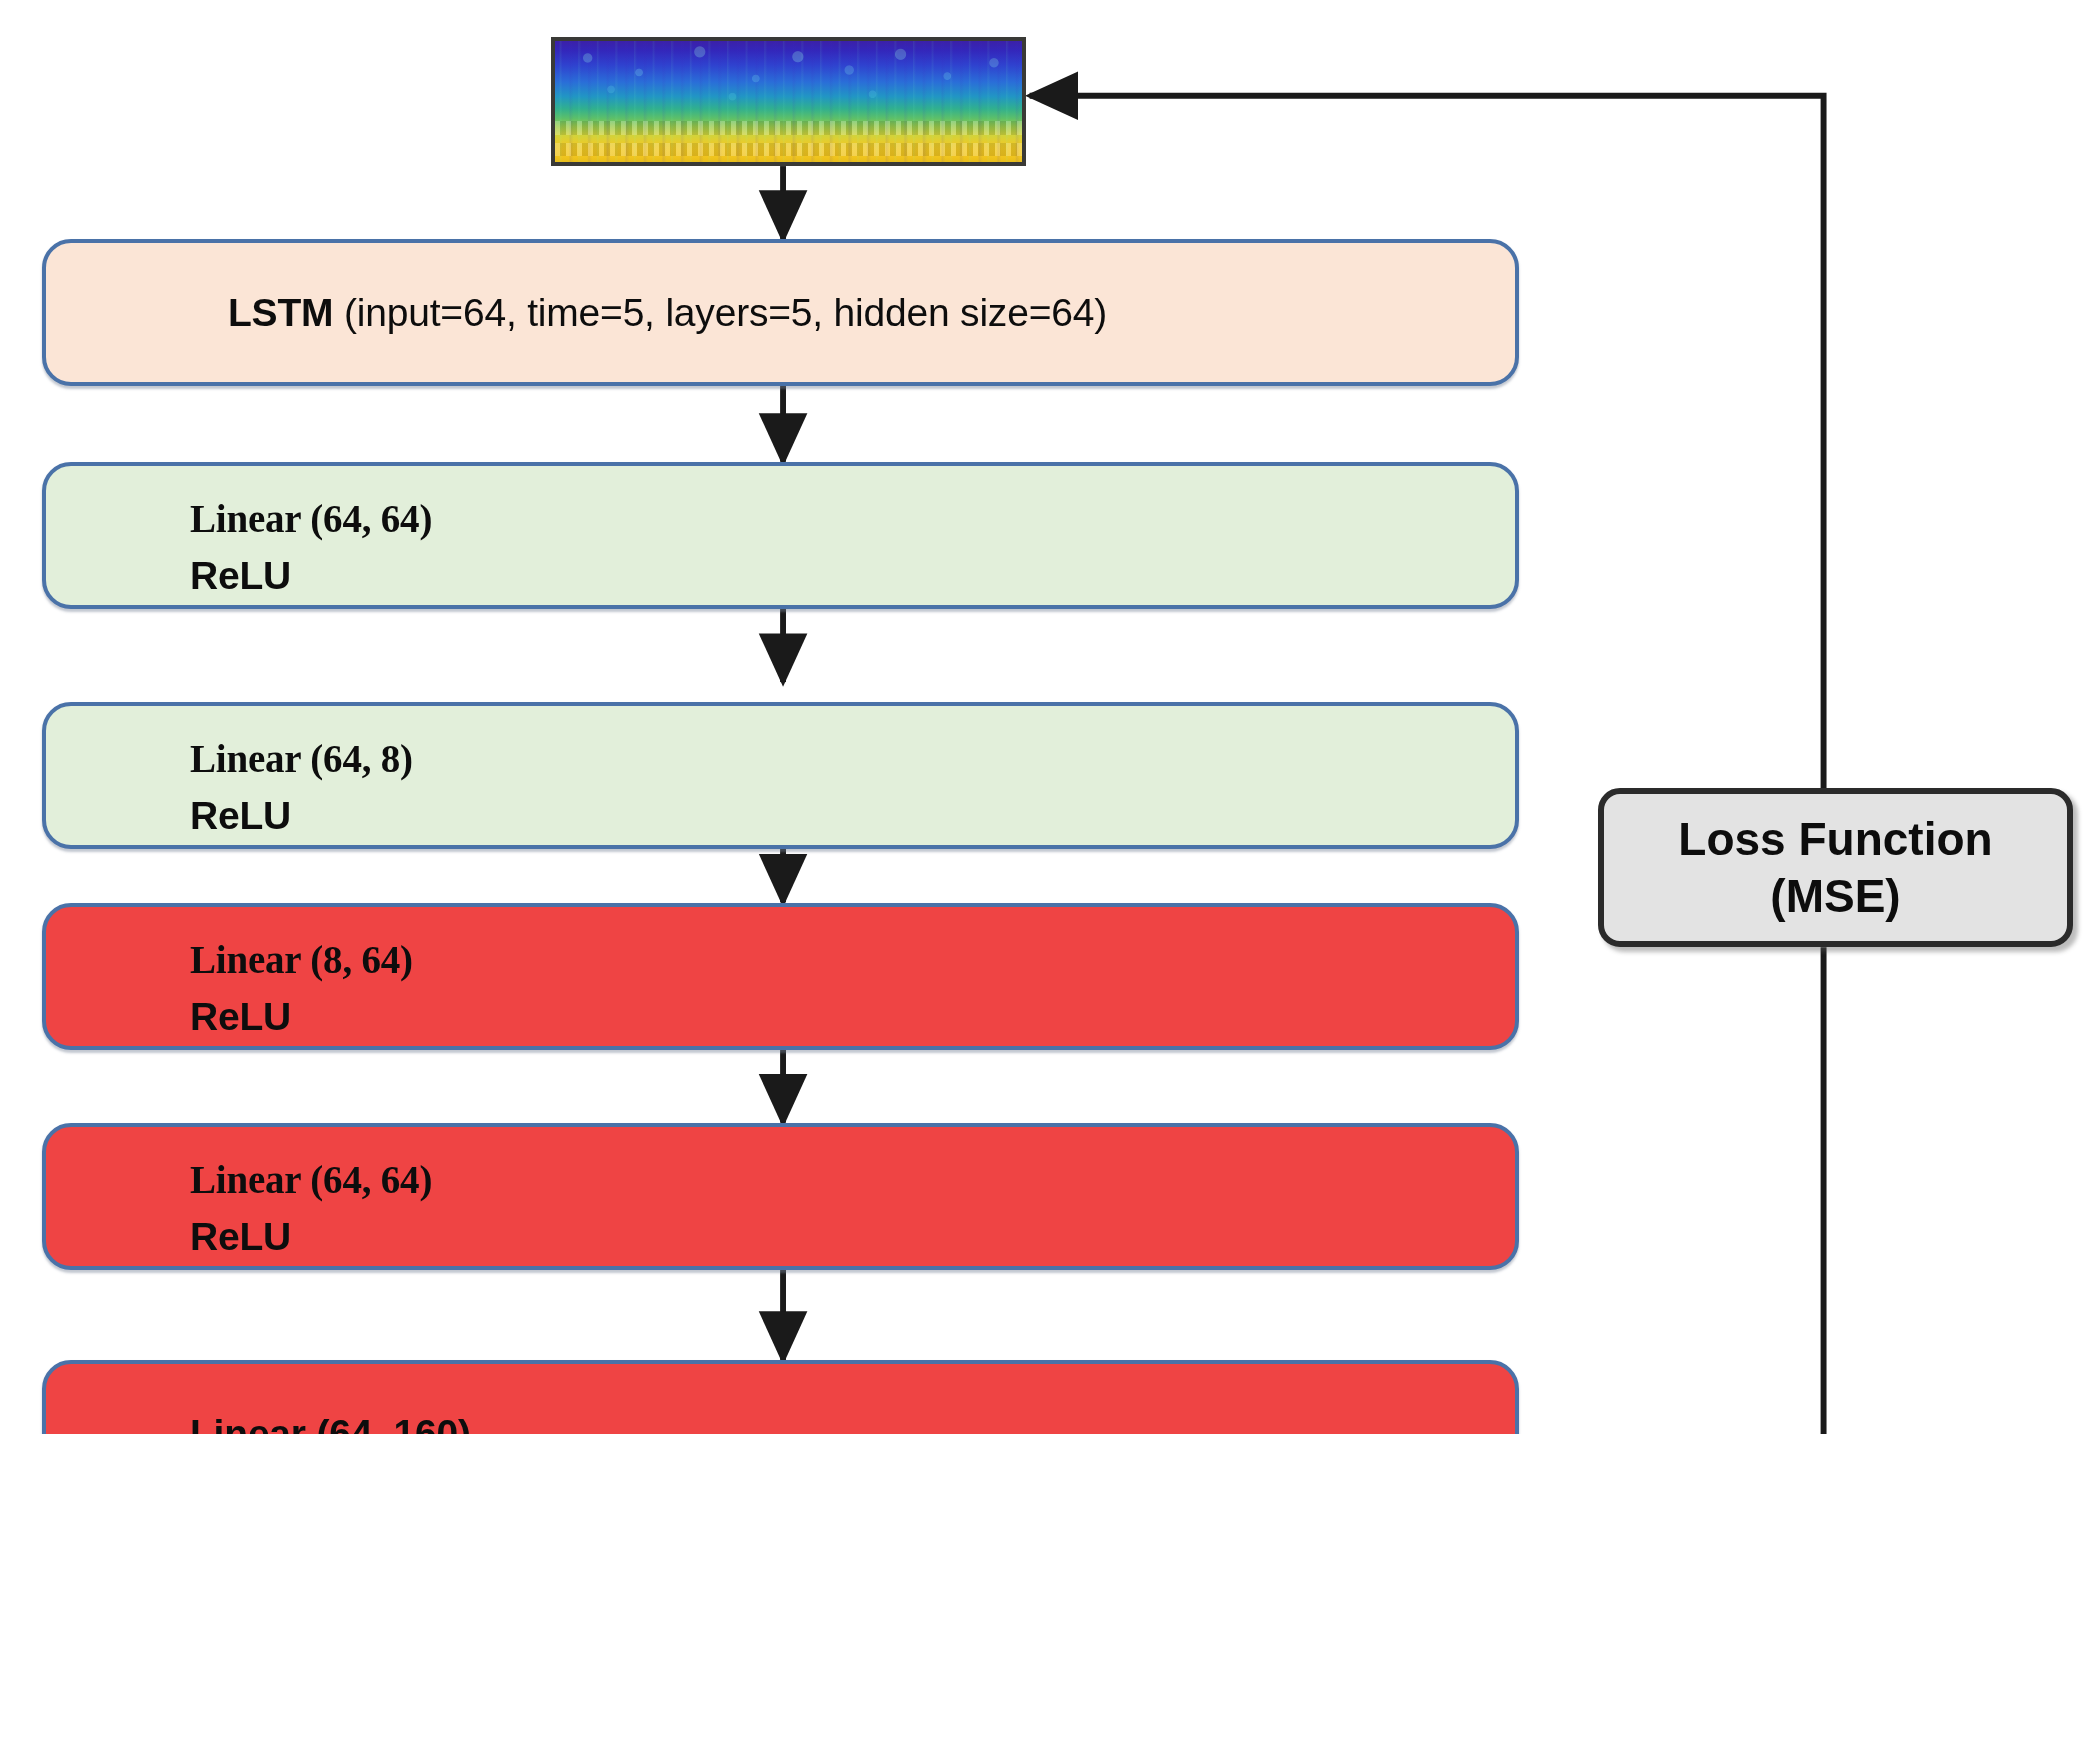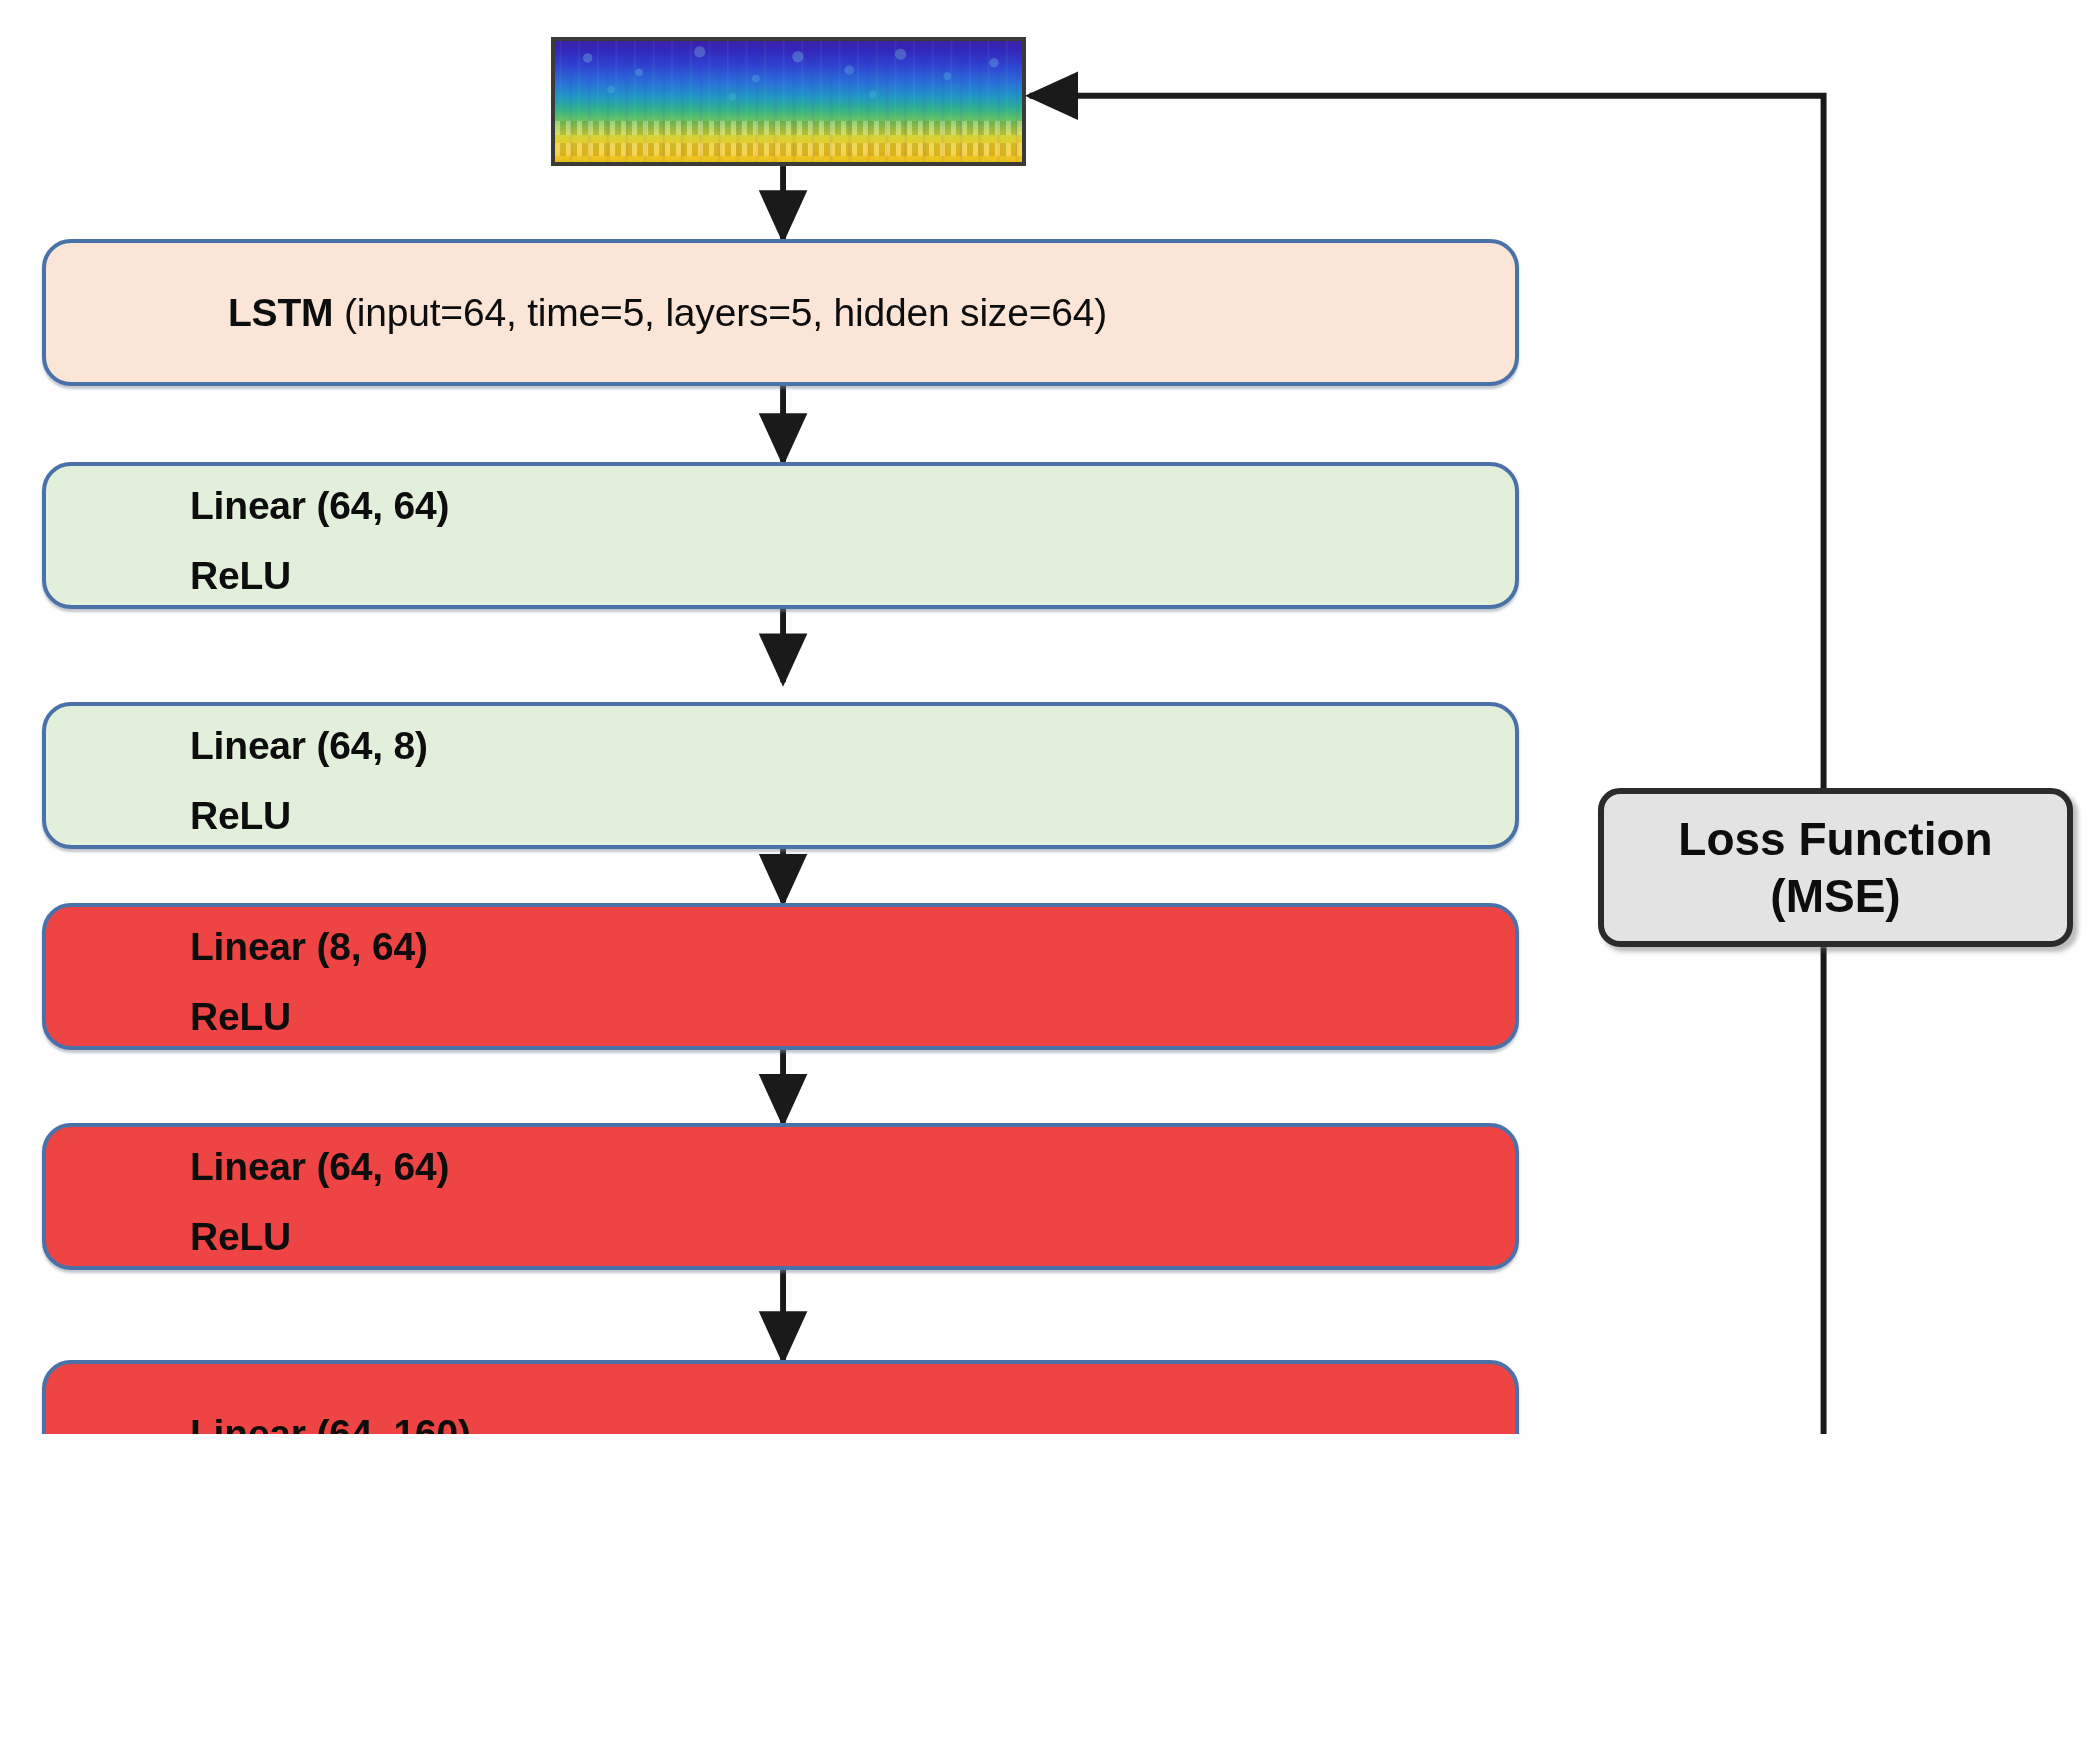--- a/index.html
+++ b/index.html
@@ -28,21 +28,21 @@
   }
   .layer-box .box-text {
     position: absolute;
     left: 144px;
     color: #0d0d0d;
     font-weight: bold;
     font-size: 39px;
     letter-spacing: -0.2px;
     white-space: nowrap;
   }
-  .layer-box .line1 { top: 18px; }
+  .layer-box .line1 { top: 30px; font-family: Liberation Serif, serif; }
   .layer-box .line2 { top: 88px; text-align: right; }
   .layer-box .single {
     top: 50%;
     transform: translateY(-50%);
   }
 
   .fill-peach { background: #fbe5d6; }
   .fill-green { background: #e2efda; }
   .fill-blue  { background: #ef4444; }
 

